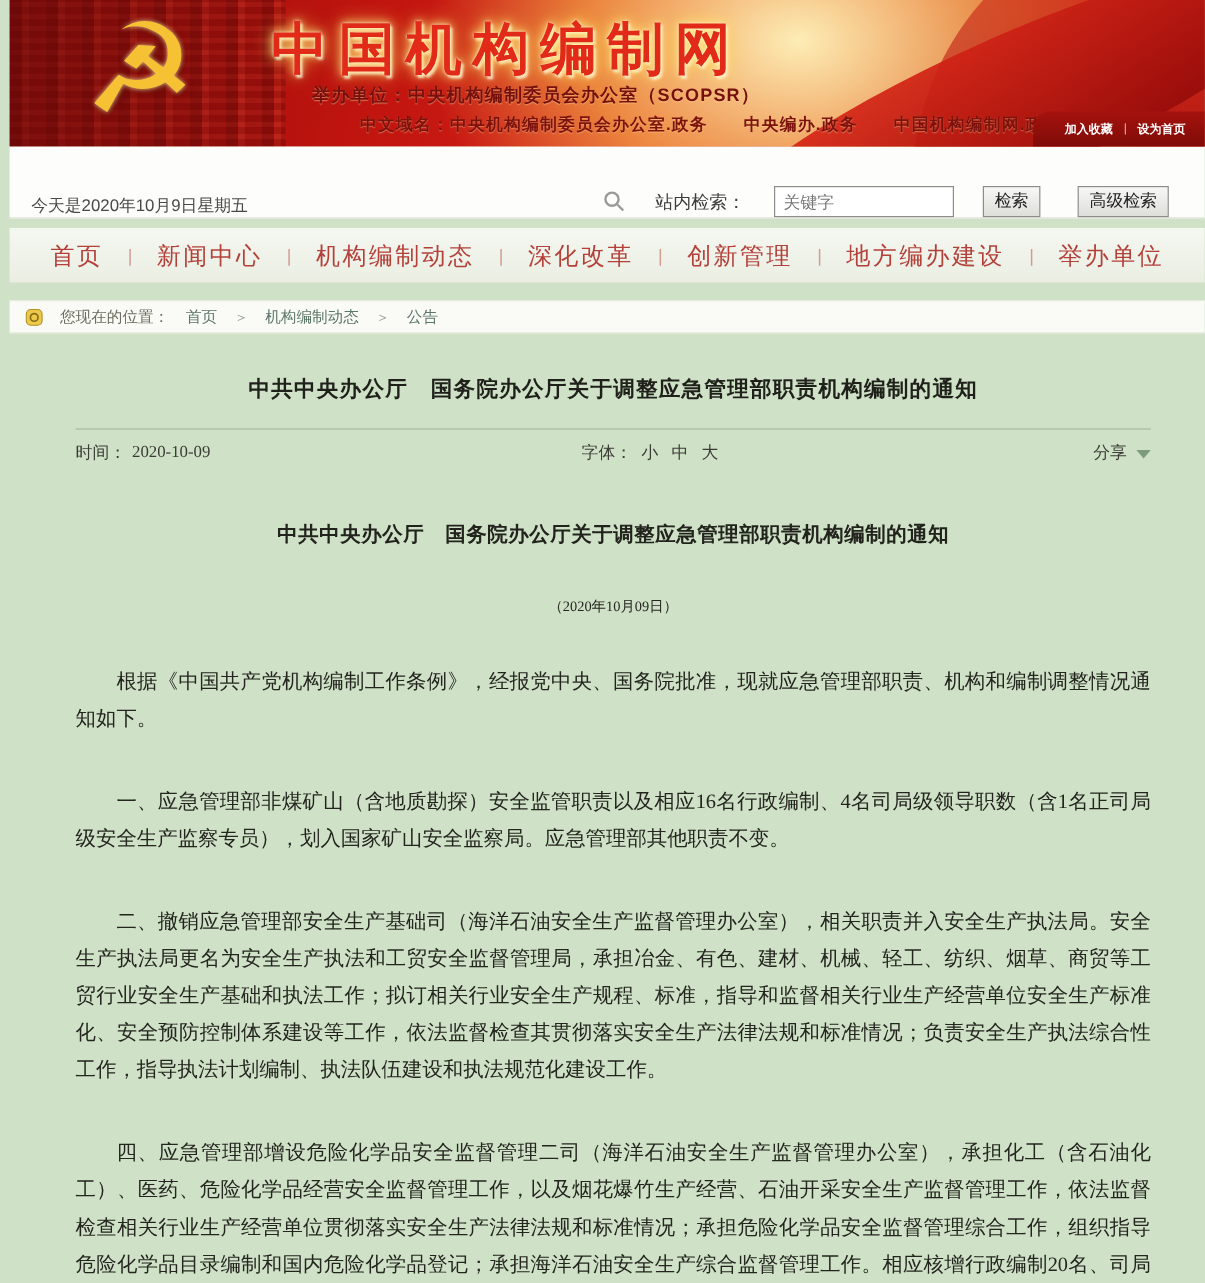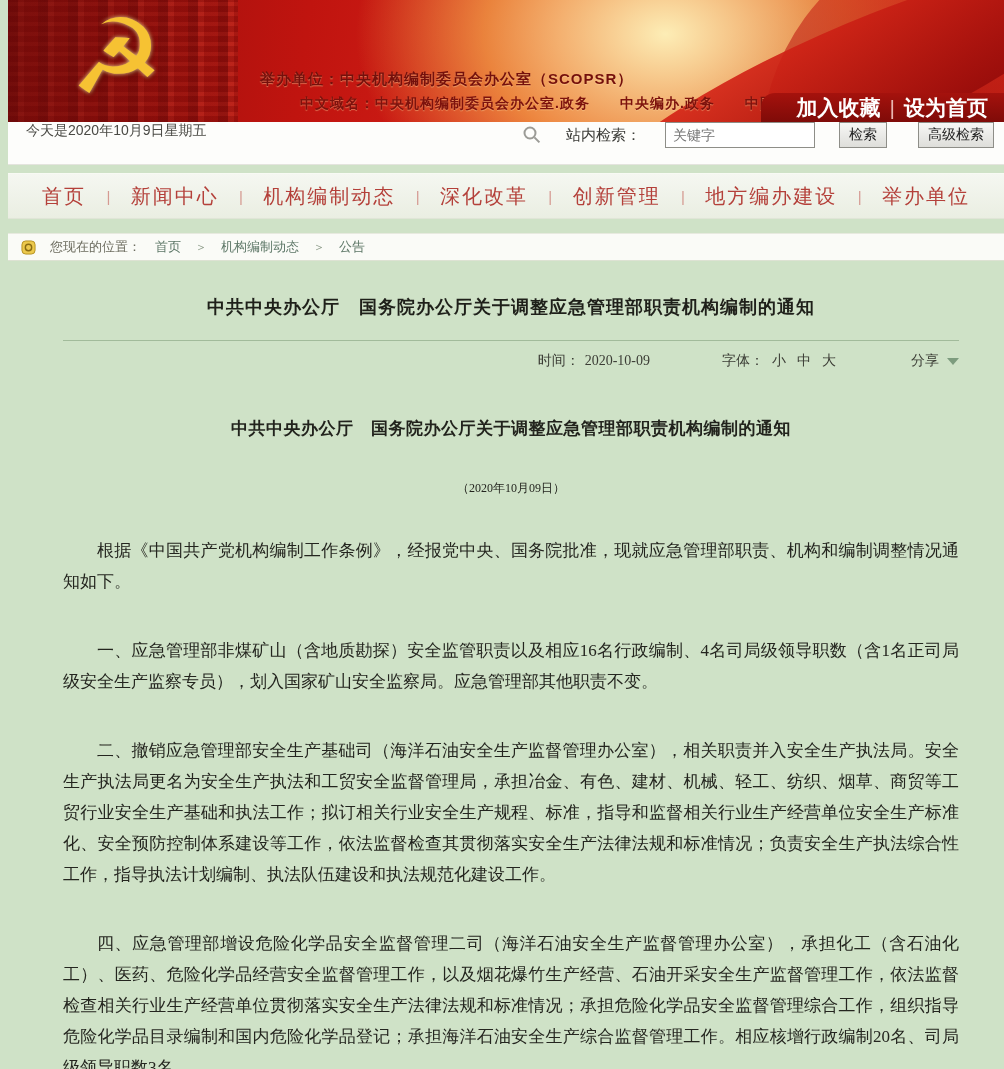--- a/index.html
+++ b/index.html
@@ -56,33 +56,33 @@
     font-size:15px; font-weight:bold; color:#75100c; letter-spacing:1px;
     text-shadow:0 1px 1px rgba(255,220,160,.5);
   }
   .banner-domains {
     position:absolute; left:292px; top:95px;
     font-size:14px; font-weight:bold; color:#7d120d; letter-spacing:1px;
     text-shadow:0 1px 1px rgba(255,220,160,.45);
   }
   .fav-band {
     position:absolute; right:0; bottom:0; height:29px;
-    display:flex; align-items:center; gap:9px; padding:0 16px 0 36px;
+    display:flex; align-items:center; gap:9px; padding:0 16px 0 26px;
     background:linear-gradient(#a5120d,#7f0b08);
-    color:#fff; font-size:21px; font-weight:bold;
+    color:#fff; font-size:10px; font-weight:bold;
     border-top-left-radius:14px;
   }
   .fav-band .lnk { cursor:pointer; }
   .fav-band .sep { color:#e9b7b2; font-weight:normal; }
 
   
   .toolbar {
-    height:43px; background:#fdfdfb; border-bottom:1px solid #e4e4de;
-    display:flex; align-items:flex-start; justify-content:space-between;
-    padding:0 10px 0 18px;
+    height:60px; background:#fdfdfb; border-bottom:1px solid #e4e4de;
+    display:flex; align-items:flex-end; justify-content:space-between;
+    padding:0 30px 0 18px;
   }
   .today { font-size:14px; color:#4a4a45; }
   .searchbox { display:flex; align-items:center; gap:24px; }
   .search-label { font-size:15px; color:#3c3c38; }
   .search-input {
     width:150px; height:26px; border:1px solid #8e8e88; background:#fff;
     font-size:14px; color:#555; padding:2px 7px; outline:none;
   }
   .btn {
     height:26px; padding:0 9px; font-size:14px; color:#222;
@@ -121,21 +121,21 @@
     padding:34px 45px 0 55px;
     font-family:"Liberation Serif","DejaVu Serif",serif;
     color:#24251f;
   }
   .art-title {
     text-align:center; font-size:18px; font-weight:bold; color:#1f201a;
     letter-spacing:1px;
   }
   .art-rule { border:none; border-top:1px solid #a2bb9b; margin-top:21px; }
   .meta-row {
-    margin-top:11px; display:flex; justify-content:flex-end; align-items:center;
+    margin-top:11px; display:flex; justify-content:space-between; align-items:center;
     gap:72px; font-size:14px; color:#3b3c35;
   }
   .meta-group { display:flex; align-items:center; gap:5px; }
   .font-size-opt { cursor:pointer; margin:0 3px; }
   .share-group { cursor:pointer; }
   .share-caret {
     display:inline-block; width:0; height:0; margin-left:3px;
     border-left:6px solid transparent; border-right:6px solid transparent;
     border-top:7px solid #7d9c7e; vertical-align:middle;
   }
@@ -152,20 +152,21 @@
 </head>
 <body>
 
 <div class="page">
 
   <div class="banner">
     <div class="buildings"></div>
     <div class="ribbon2"></div>
     <div class="ribbon1"></div>
     <span class="emblem">☭</span>
+    <div class="site-title">中国机构编制网</div>
     <div class="banner-org">举办单位：中央机构编制委员会办公室（SCOPSR）</div>
     <div class="banner-domains">中文域名：中央机构编制委员会办公室.政务　　中央编办.政务　　中国机构编制网.政务</div>
     <div class="fav-band">
       <span class="lnk">加入收藏</span>
       <span class="sep">|</span>
       <span class="lnk">设为首页</span>
     </div>
   </div>
 
   <div class="toolbar">

